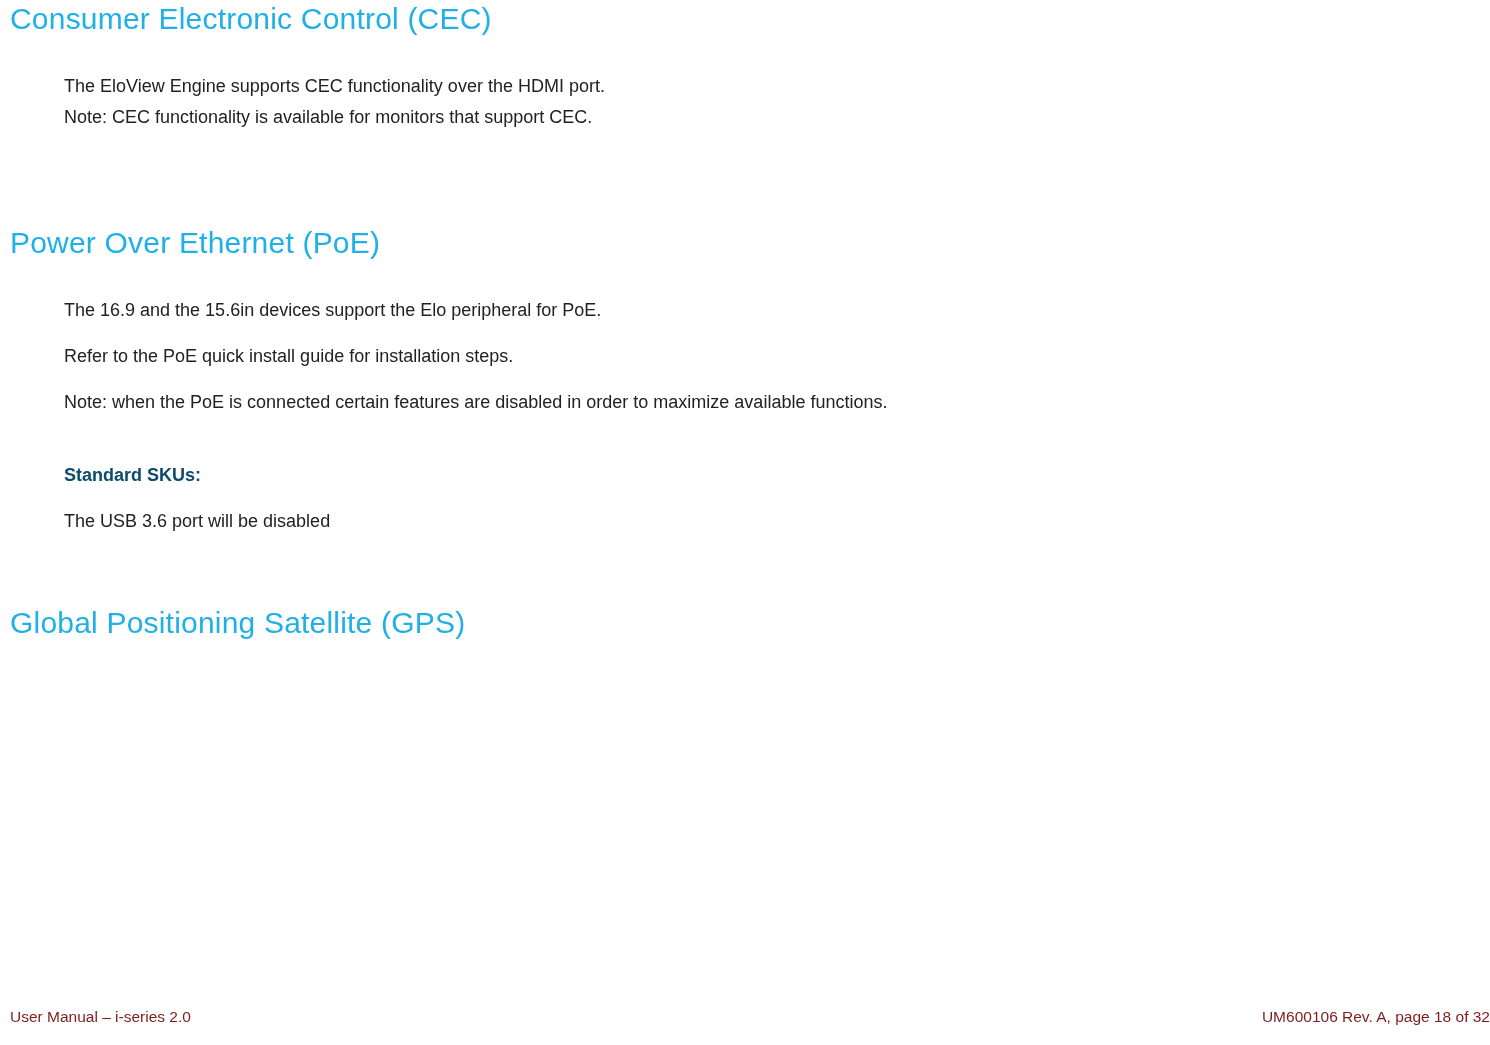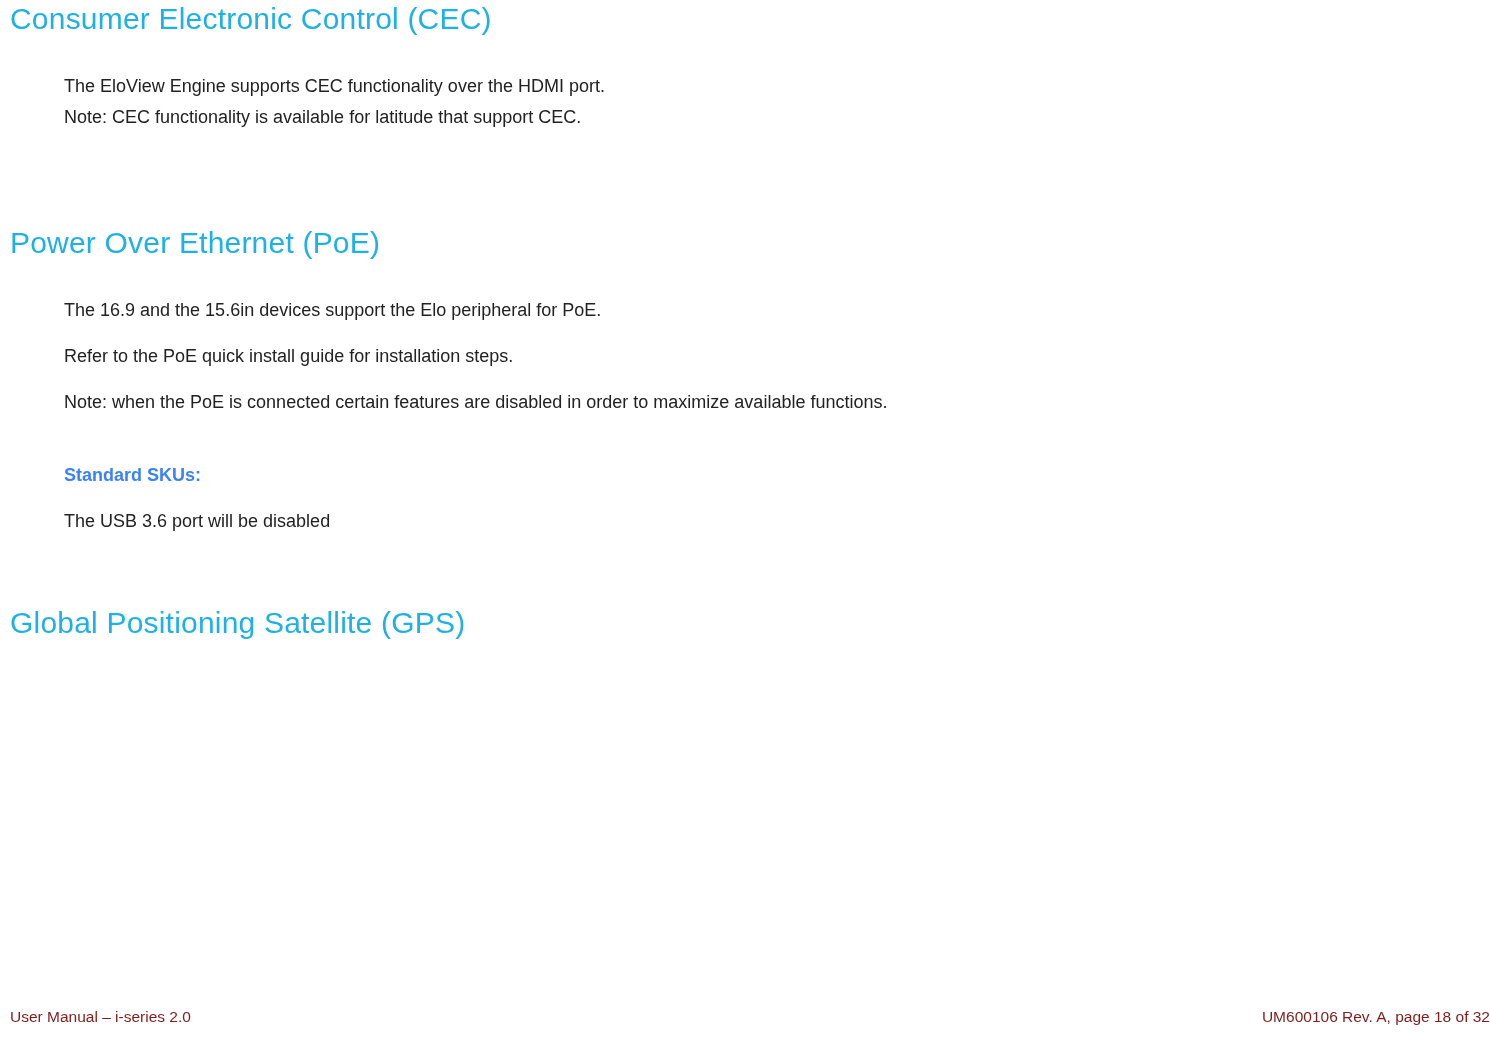--- a/index.html
+++ b/index.html
@@ -46,21 +46,21 @@
     margin-top: 18px;
     font-weight: 400;
     color: #222222;
   }
   p.body.tight   { margin-top: 4px; }
   p.body.lead    { margin-top: 30px; }
   p.subhead {
     margin: 0;
     margin-top: 46px;
     font-weight: 700;
-    color: #3b82f6;
+    color: #0c4a6e;
   }
 
   .footer {
     position: absolute;
     left: 10px;
     right: 0px;
     bottom: 12px;
     display: flex;
     justify-content: space-between;
     font-size: 15.5px;
@@ -71,21 +71,21 @@
 </style>
 </head>
 <body>
 
 <div class="page">
 
   <div class="sec-cec">
     <h2 class="section-heading">Consumer Electronic Control (CEC)</h2>
     <div class="body-block">
       <p class="body lead">The EloView Engine supports CEC functionality over the HDMI port.</p>
-      <p class="body tight">Note: CEC functionality is available for latitude that support CEC.</p>
+      <p class="body tight">Note: CEC functionality is available for monitors that support CEC.</p>
     </div>
   </div>
 
   <div class="sec-poe">
     <h2 class="section-heading">Power Over Ethernet (PoE)</h2>
     <div class="body-block">
       <p class="body lead">The 16.9 and the 15.6in devices support the Elo peripheral for PoE.</p>
       <p class="body">Refer to the PoE quick install guide for installation steps.</p>
       <p class="body">Note: when the PoE is connected certain features are disabled in order to maximize available functions.</p>
 

